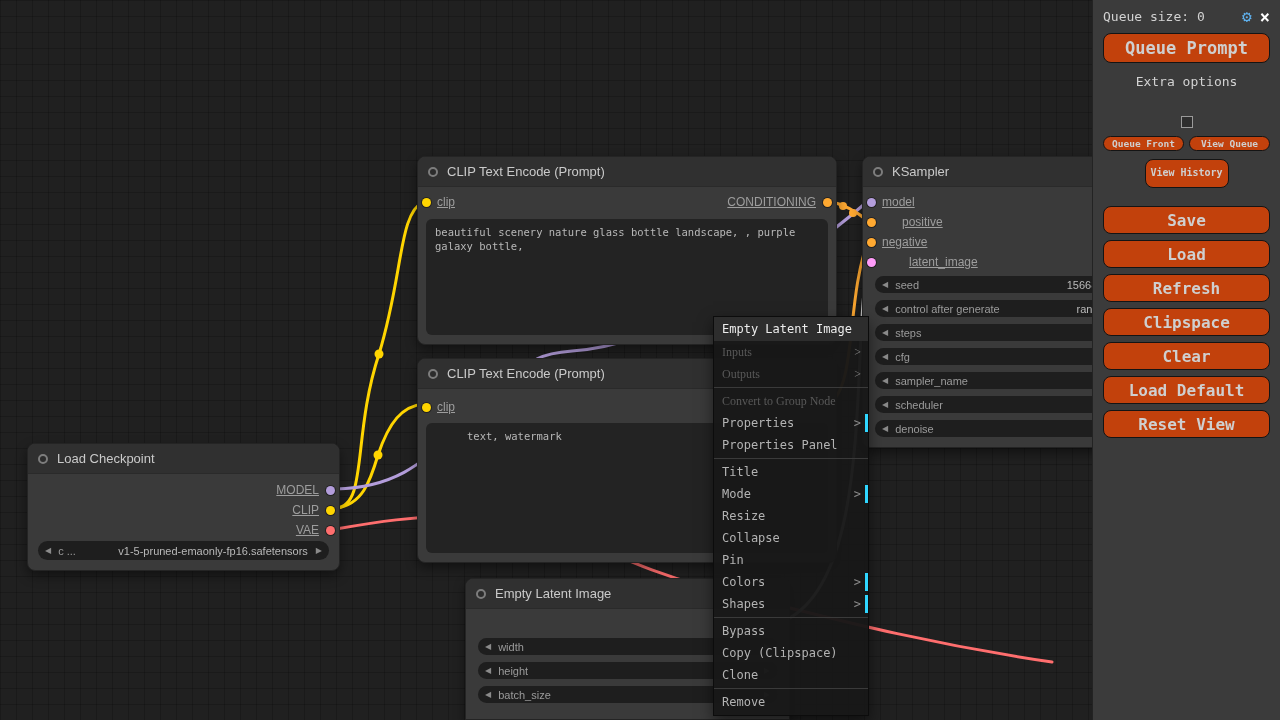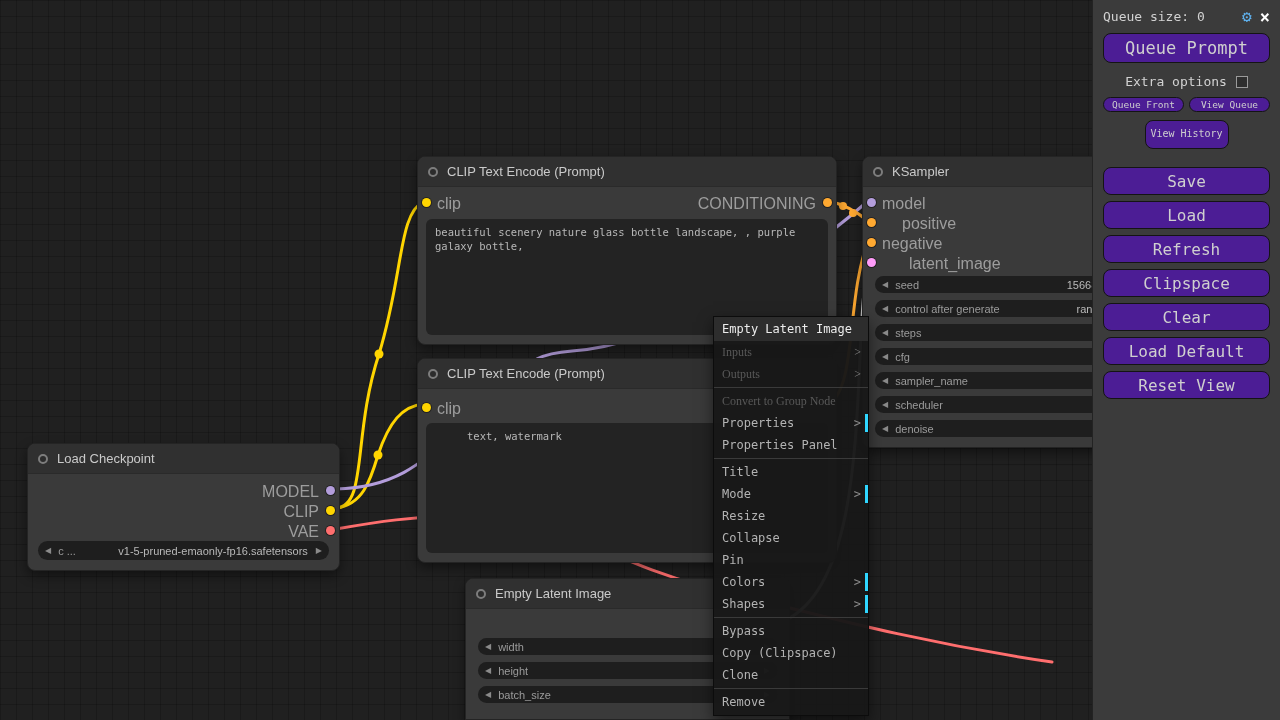--- a/index.html
+++ b/index.html
@@ -22,21 +22,21 @@
     border:1px solid #242424; border-radius:8px;
     box-shadow:0 5px 12px rgba(0,0,0,.45);
   }
   .node-header {
     height:30px; background:#303030; border-radius:7px 7px 0 0;
     display:flex; align-items:center; gap:9px; padding:0 10px;
     border-bottom:1px solid #2a2a2a;
   }
   .node-dot { width:10px; height:10px; border-radius:50%; background:#2c2c2c; border:2px solid #7d7d7d; flex:0 0 auto; }
   .node-title { font-size:13px; color:#cacaca; white-space:nowrap; }
-  .port-label { position:absolute; font-size:16px; color:#9d9d9d; white-space:nowrap; }
+  .port-label { position:absolute; font-size:12px; color:#9d9d9d; white-space:nowrap;text-decoration:underline; }
   .port-label.right { text-align:right; }
   .pdot { position:absolute; width:9px; height:9px; border-radius:50%; box-shadow:0 0 0 1px rgba(0,0,0,.4); }
   .c-model { background:#b39ddb; } .c-clip { background:#ffd500; } .c-vae { background:#ff6e6e; }
   .c-cond { background:#ffa931; } .c-latent { background:#ff9cf9; }
   .textarea {
     position:absolute; background:#232323; border-radius:6px; padding:7px 9px;
     font:10.5px/1.3 "DejaVu Sans Mono", monospace; color:#b8b8b8; overflow:hidden;
   }
   .widget {
     position:absolute; height:17px; background:#1e1e1e; border-radius:9px;
@@ -65,25 +65,25 @@
   .sidebar {
     position:absolute; right:0; top:0; width:188px; height:720px; z-index:20;
     background:#3b3b3b; border-left:1px solid #232323;
     font-family:"DejaVu Sans Mono", monospace; color:#d2d2d2;
   }
   .sb-top { display:flex; align-items:center; padding:9px 10px 0 10px; font-size:13px; gap:8px; }
   .gear { margin-left:auto; color:#5fb2ef; font-size:16px; line-height:14px; cursor:pointer; }
   .close-x { color:#ffffff; font-size:17px; line-height:14px; font-weight:bold; cursor:pointer; }
   .sb-btn {
     display:flex; align-items:center; justify-content:center;
-    background:#4c1d95; border:1px solid #141414; border-radius:8px;
-    color:#cfcfcf; cursor:pointer; text-align:center;
+    background:#c2410c; border:1px solid #141414; border-radius:8px;
+    color:#cfcfcf; cursor:pointer; text-align:center;font-weight:bold;
   }
   .btn-queue { margin:9px 10px 0; height:30px; font-size:17px; }
-  .extra-row { display:flex; align-items:center; justify-content:center; gap:9px; margin-top:11px; font-size:13px; }
+  .extra-row { display:flex; align-items:center; justify-content:center; gap:27px; margin-top:11px; font-size:13px;flex-direction:column; }
   .checkbox { width:12px; height:12px; border:1px solid #9a9a9a; background:#2e2e2e; cursor:pointer; }
   .small-row { display:flex; gap:5px; margin:8px 10px 8px; }
   .btn-small { flex:1; height:15px; font-size:9.5px; border-radius:8px; }
   .btn-history { width:84px; height:29px; margin:6px auto 0; font-size:10px; line-height:1.25; padding:2px; white-space:normal; }
   .btn-main { margin:6px 10px 0; height:28px; font-size:16px; }
   .btn-main.first { margin-top:18px; }
 </style>
 </head>
 <body>
 

